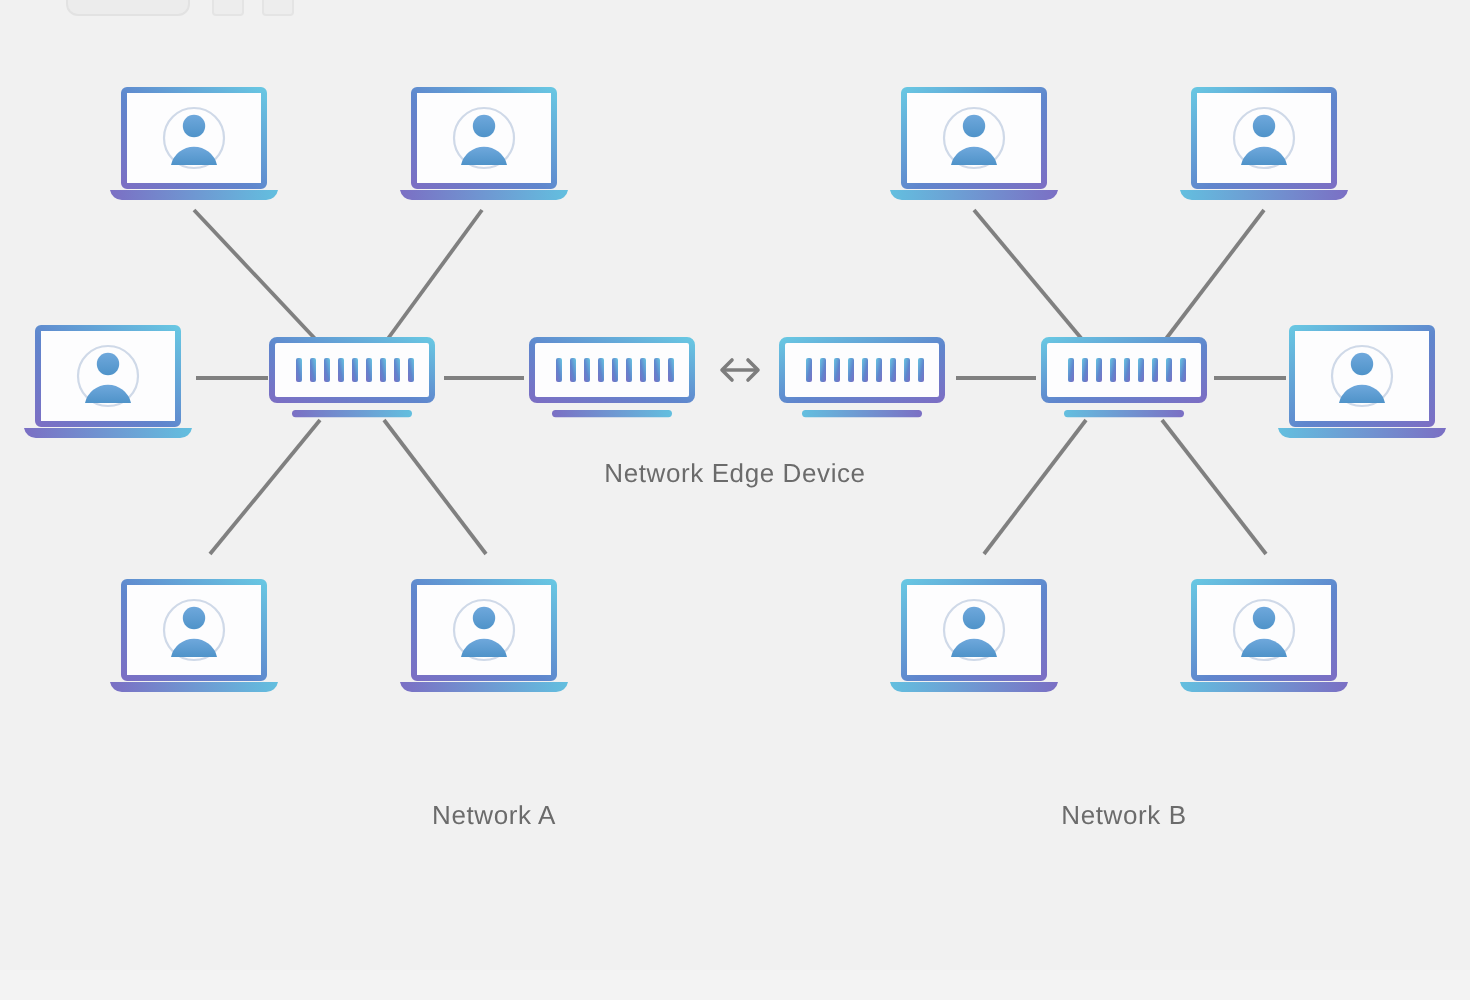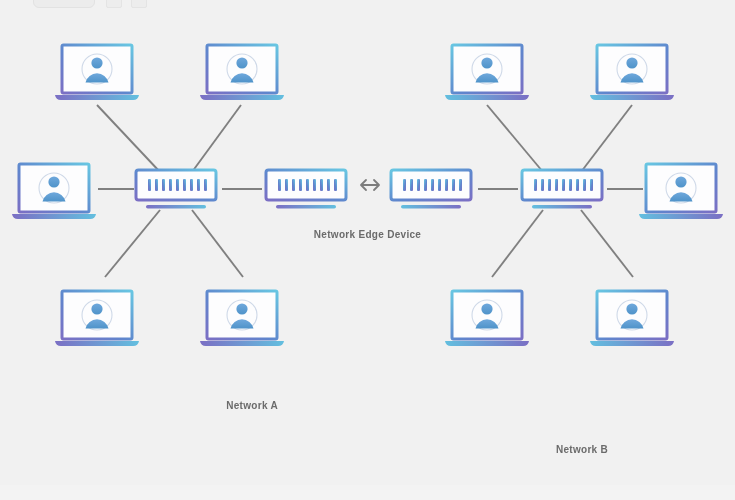--- a/index.html
+++ b/index.html
@@ -20,29 +20,29 @@
   .chrome-pill{position:absolute;top:-6px;left:33px;width:60px;height:12px;
     border:1px solid #e2e2e2;border-radius:6px;background:#ececec;}
   .chrome-sq1{position:absolute;top:-5px;left:106px;width:14px;height:11px;
     border:1px solid #e4e4e4;border-radius:2px;background:#ededed;}
   .chrome-sq2{position:absolute;top:-5px;left:131px;width:14px;height:11px;
     border:1px solid #e4e4e4;border-radius:2px;background:#ededed;}
 
   .label{
     position:absolute;
     color:#6b6b6b;
-    font-size:10px;
-    font-weight:bold;
+    font-size:13px;
+    font-weight:normal;
     letter-spacing:.3px;
     white-space:nowrap;
     text-align:center;
   }
   .label.edge{left:0;width:735px;top:229px;}
   .label.netA{left:78px;width:200px;top:400px;text-align:right;}
-  .label.netB{left:482px;width:200px;top:400px;margin-top:44px;}
+  .label.netB{left:462px;width:200px;top:400px;}
 
   svg.layer{position:absolute;top:0;left:0;width:735px;height:500px;}
 </style>
 </head>
 <body>
 
 <div id="stage">
 
   <div class="chrome">
     <div class="chrome-pill"></div>

